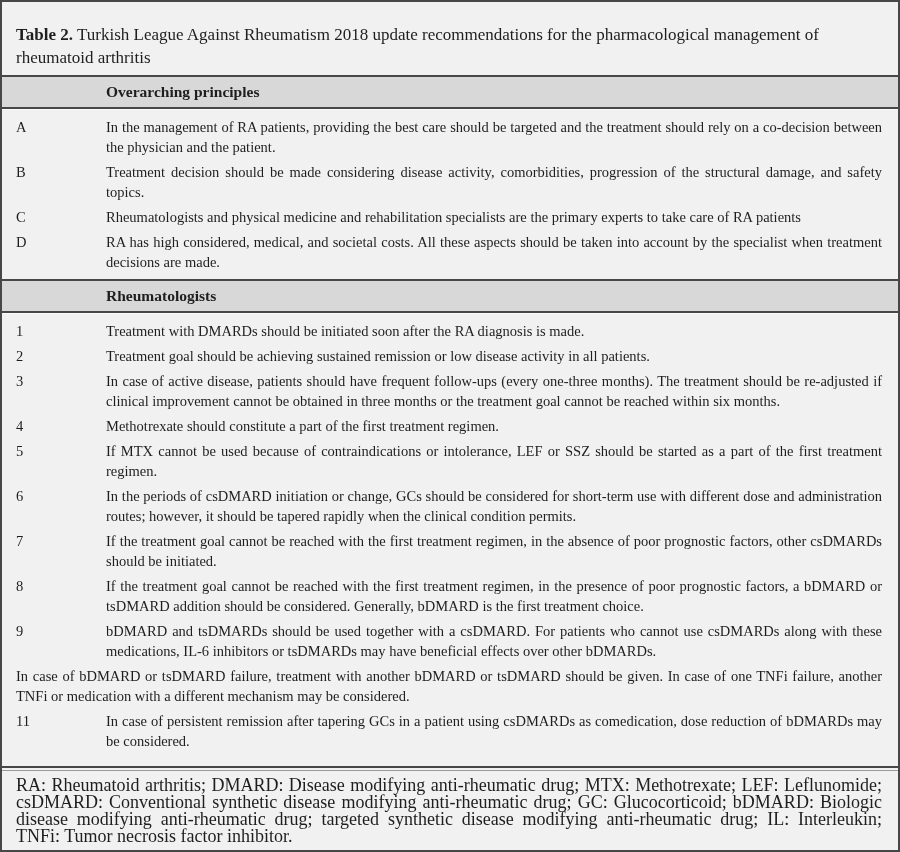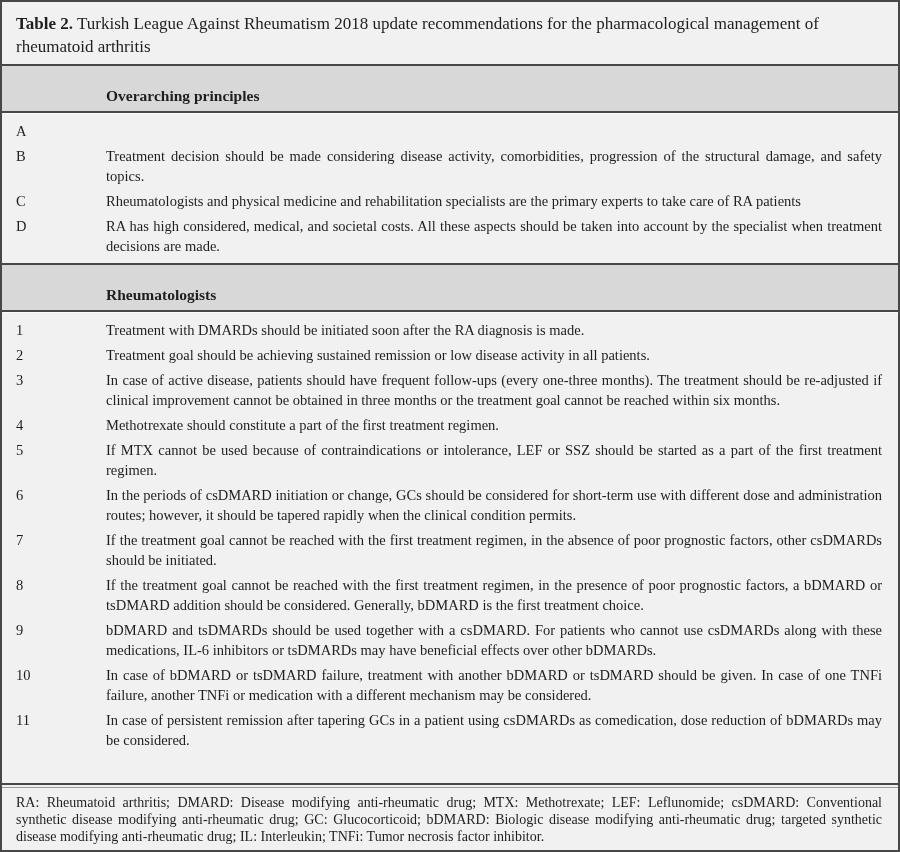--- a/index.html
+++ b/index.html
@@ -12,67 +12,68 @@
   .page{
     width:900px;height:852px;box-sizing:border-box;
     background:var(--page-bg);
     border:2px solid var(--border);
     font-family:"Liberation Serif","DejaVu Serif",serif;
     color:var(--text);
     display:flex;flex-direction:column;
     overflow:hidden;
   }
   .title{
-    padding:10px 16px 6px 14px;
+    padding:21px 16px 6px 14px;
     font-size:17px;line-height:23px;
   }
   .title-label{font-weight:bold;}
   .band{
     background:var(--band-bg);
     border-top:2px solid var(--border);
     border-bottom:2px solid var(--border);
     box-shadow:0 1px 0 #fbfbfb;
-    padding:20px 16px 5px 104px;
+    padding:5px 16px 5px 104px;
     font-weight:bold;font-size:15.5px;line-height:20px;
   }
   .rows{padding:8px 16px 7px 14px;}
   .row{display:flex;margin-bottom:5px;}
   .row:last-child{margin-bottom:0;}
   .cell{font-size:14.5px;line-height:20px;}
   .cell.label{flex:0 0 90px;width:90px;}
   .cell.text{flex:1;text-align:justify;}
   .footnote-block{margin-top:auto;}
   .double-rule{
     height:2px;
     border-top:2px solid var(--border);
     border-bottom:1px solid #9b9b9b;
   }
   .footnote{
     padding:6px 16px 5px 14px;
-    font-size:14px;line-height:17px;
+    font-size:18px;line-height:17px;
     text-align:justify;
   }
 </style>
 </head>
 <body>
 
 <div class="page">
 
   <div class="title">
     <span class="title-label">Table 2.</span>
     <span>Turkish League Against Rheumatism 2018 update recommendations for the pharmacological management of rheumatoid arthritis</span>
   </div>
 
   <div class="band">
     <span>Overarching principles</span>
   </div>
 
   <div class="rows">
     <div class="row">
       <div class="cell label">A</div>
+      <div class="cell text">In the management of RA patients, providing the best care should be targeted and the treatment should rely on a co-decision between the physician and the patient.</div>
     </div>
     <div class="row">
       <div class="cell label">B</div>
       <div class="cell text">Treatment decision should be made considering disease activity, comorbidities, progression of the structural damage, and safety topics.</div>
     </div>
     <div class="row">
       <div class="cell label">C</div>
       <div class="cell text">Rheumatologists and physical medicine and rehabilitation specialists are the primary experts to take care of RA patients</div>
     </div>
     <div class="row">
@@ -116,21 +117,20 @@
     </div>
     <div class="row">
       <div class="cell label">8</div>
       <div class="cell text">If the treatment goal cannot be reached with the first treatment regimen, in the presence of poor prognostic factors, a bDMARD or tsDMARD addition should be considered. Generally, bDMARD is the first treatment choice.</div>
     </div>
     <div class="row">
       <div class="cell label">9</div>
       <div class="cell text">bDMARD and tsDMARDs should be used together with a csDMARD. For patients who cannot use csDMARDs along with these medications, IL-6 inhibitors or tsDMARDs may have beneficial effects over other bDMARDs.</div>
     </div>
     <div class="row">
-      <div class="cell label">10</div>
       <div class="cell text">In case of bDMARD or tsDMARD failure, treatment with another bDMARD or tsDMARD should be given. In case of one TNFi failure, another TNFi or medication with a different mechanism may be considered.</div>
     </div>
     <div class="row">
       <div class="cell label">11</div>
       <div class="cell text">In case of persistent remission after tapering GCs in a patient using csDMARDs as comedication, dose reduction of bDMARDs may be considered.</div>
     </div>
   </div>
 
   <div class="footnote-block">
     <div class="double-rule"></div>

